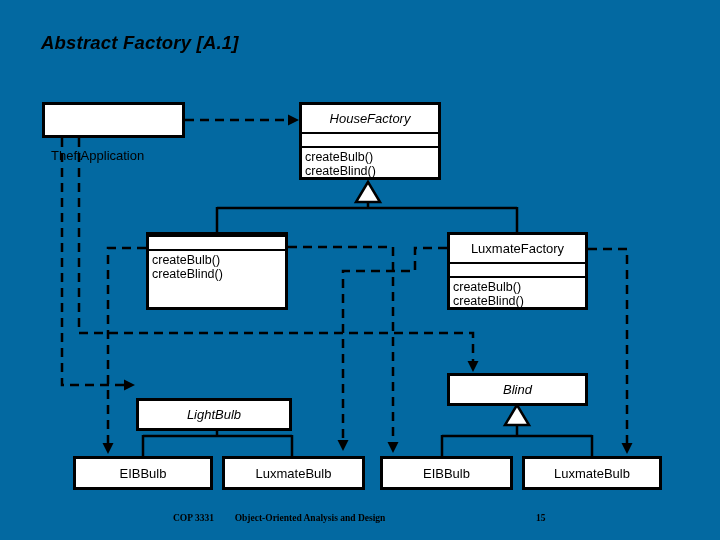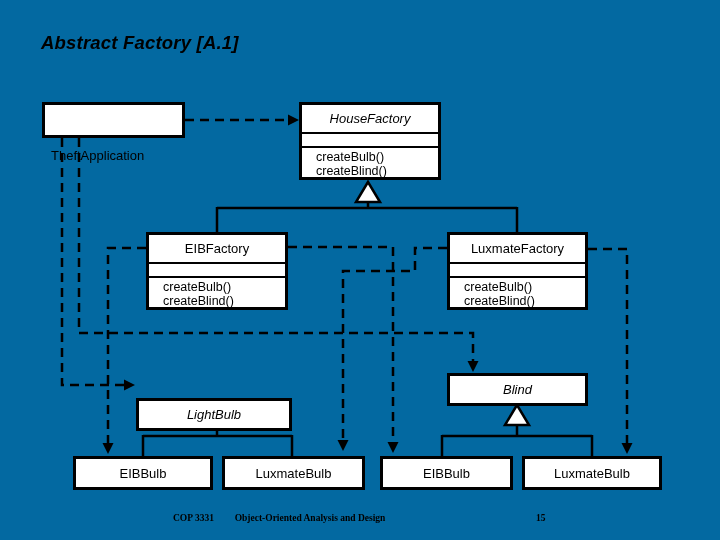--- a/index.html
+++ b/index.html
@@ -21,21 +21,21 @@
     flex:0 0 auto;display:flex;align-items:center;justify-content:center;
     white-space:nowrap;
   }
   .cls .c-name.left{justify-content:flex-start;padding-left:6px;margin-top:43px;}
   .cls.single .c-name{flex:1 1 auto;}
   .c-name.it{font-style:italic;}
   .c-attrs{
     flex:0 0 auto;height:12px;border-top:2px solid #000;border-bottom:2px solid #000;
   }
   .c-methods{
-    flex:1 1 auto;padding:2px 0 0 14px;font-size:12.5px;line-height:14px;
+    flex:1 1 auto;padding:2px 0 0 3px;font-size:12.5px;line-height:14px;
     white-space:nowrap;overflow:hidden;
   }
   
   .cls.three .c-name{height:27px;}
   
   #footer{
     position:absolute;left:0;top:513px;width:720px;height:16px;
     font-family:"Liberation Serif",serif;font-size:9.5px;font-weight:bold;
   }
   #footer .course{position:absolute;left:165px;top:0;margin-left:8px;}
@@ -90,21 +90,20 @@
   <div class="cls three" style="left:299px;top:102px;width:142px;height:78px;">
     <div class="c-name it">HouseFactory</div>
     <div class="c-attrs"></div>
     <div class="c-methods">
       <div>createBulb()</div>
       <div>createBlind()</div>
     </div>
   </div>
 
   <div class="cls three" style="left:146px;top:232px;width:142px;height:78px;">
-    <div class="c-name">EIBFactory</div>
     <div class="c-attrs"></div>
     <div class="c-methods">
       <div>createBulb()</div>
       <div>createBlind()</div>
     </div>
   </div>
 
   <div class="cls three" style="left:447px;top:232px;width:141px;height:78px;">
     <div class="c-name">LuxmateFactory</div>
     <div class="c-attrs"></div>

